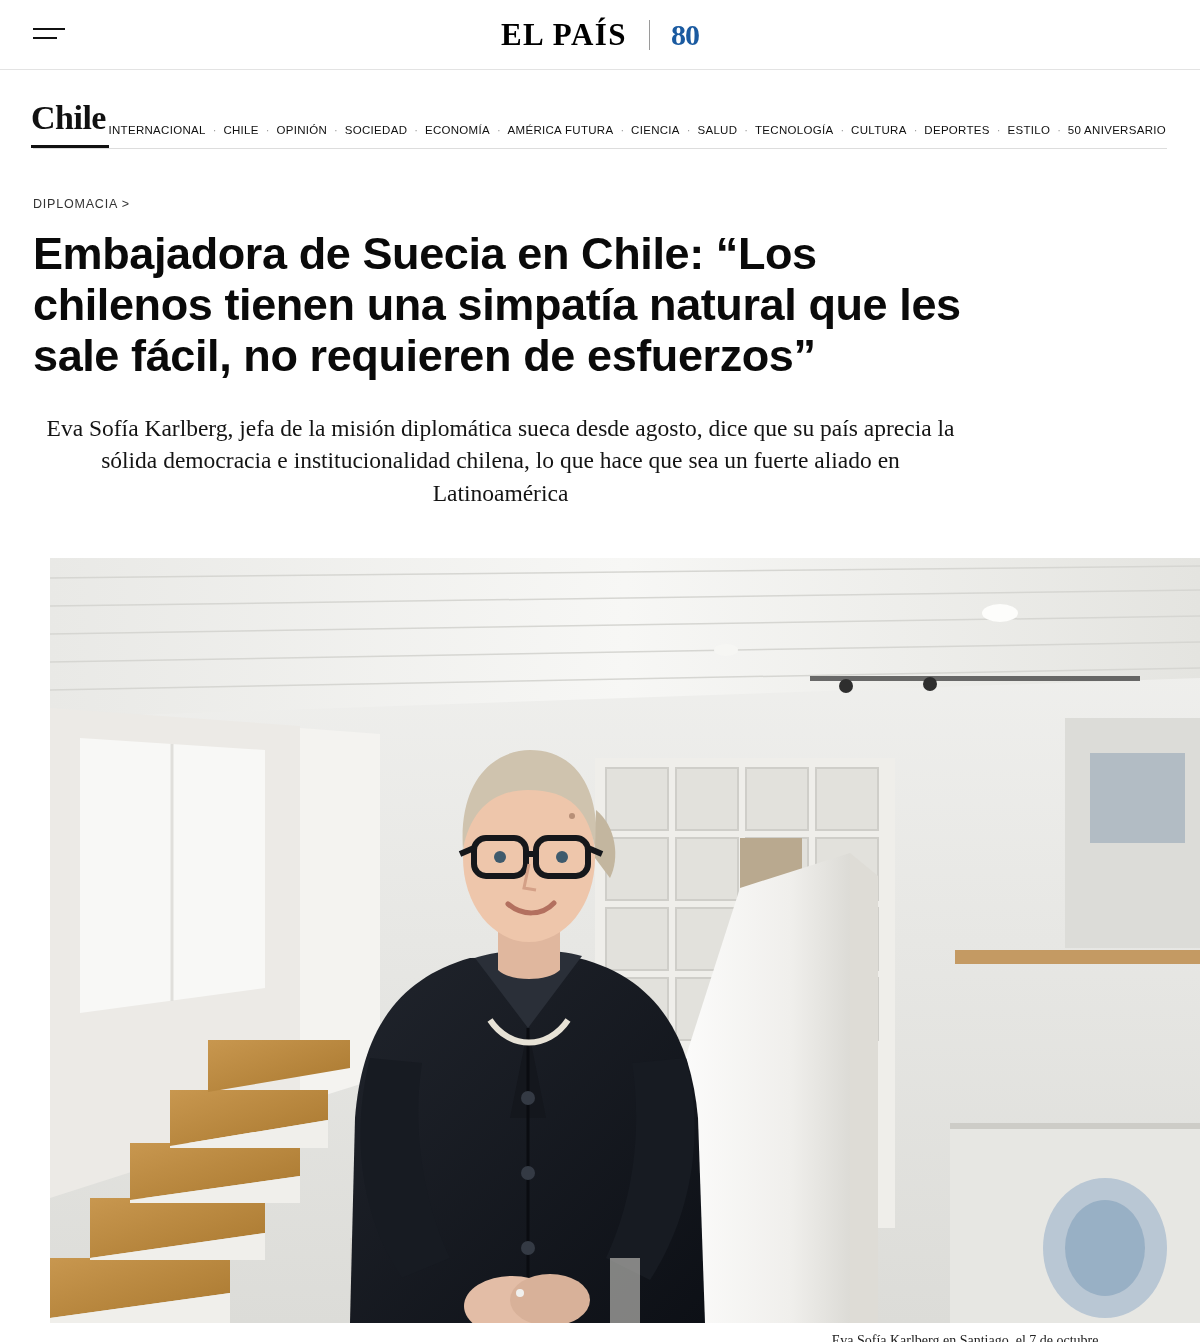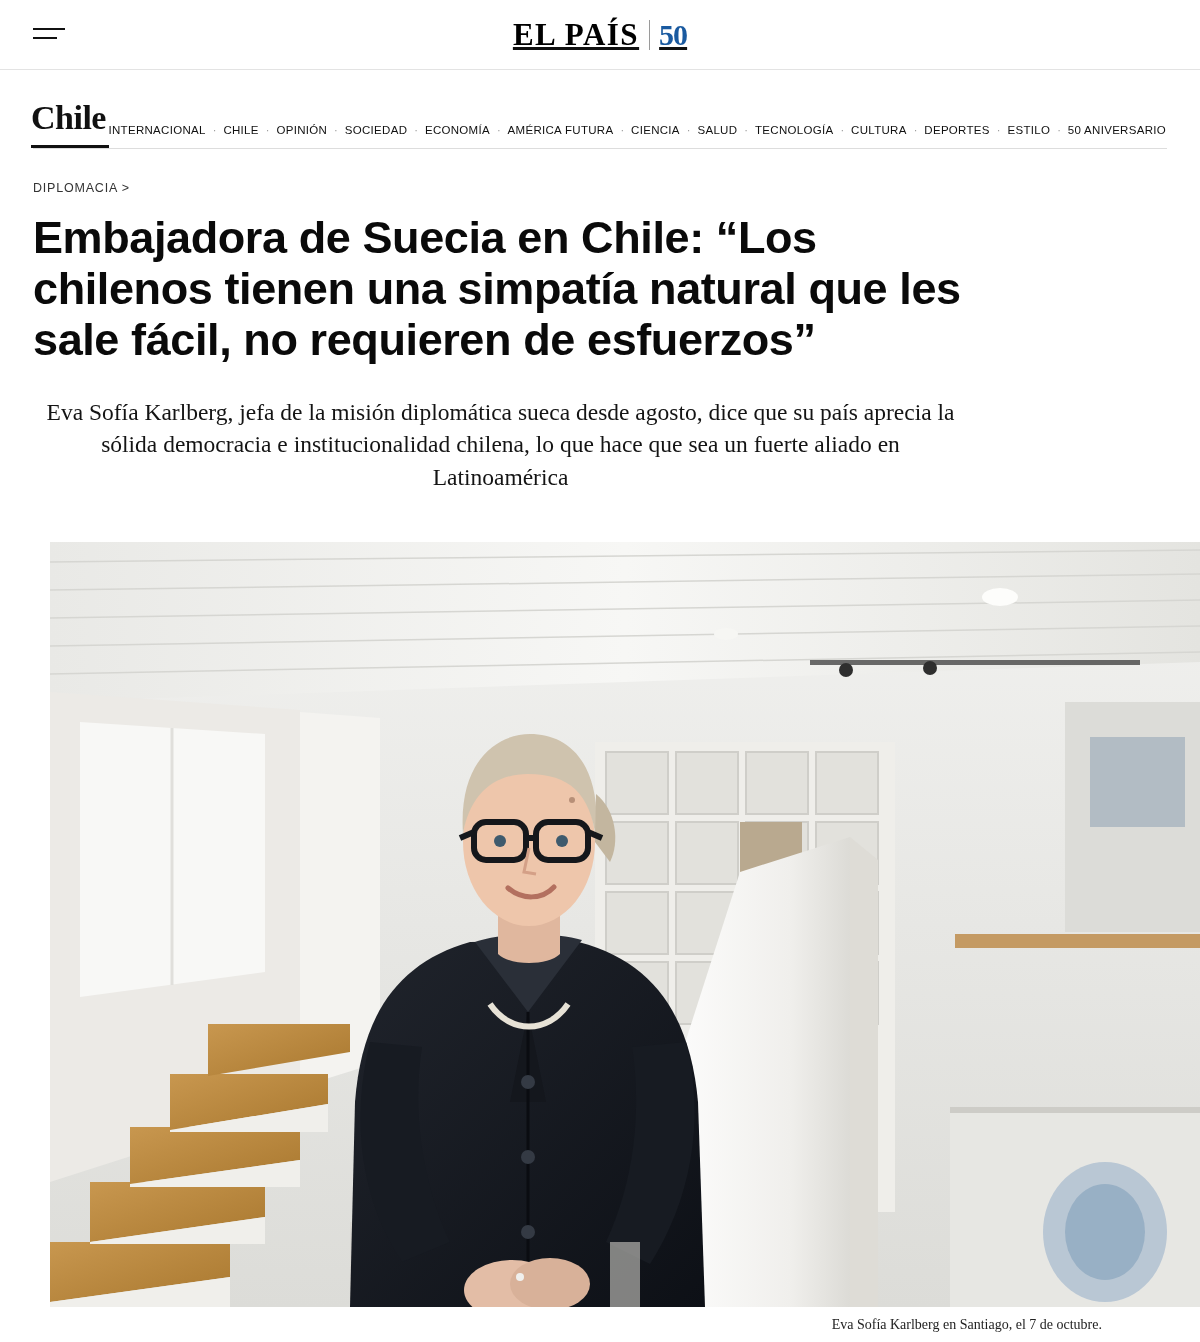--- a/index.html
+++ b/index.html
@@ -39,23 +39,22 @@
     height: 2px;
     background: #111;
     width: 32px;
   }
   .hamburger span.short { width: 24px; }
 
   .masthead {
     margin: 0 auto;
     display: flex;
     align-items: center;
-    gap: 0;
-    font-family: "Liberation Serif", serif;
-    text-decoration: underline;
+    gap: 12px;
+    font-family: "Liberation Serif", serif;
   }
   .masthead .brand {
     font-size: 31px;
     font-weight: 700;
     letter-spacing: 1.5px;
     color: #000;
     font-family: "Liberation Serif", serif;
   }
   .masthead .divider {
     display: inline-block;
@@ -117,21 +116,21 @@
     border-bottom: 1px solid #ddd;
     margin: 0 33px;
   }
 
   
   .article {
     padding: 0 33px;
     max-width: 1200px;
   }
   .kicker {
-    margin-top: 32px;
+    margin-top: 48px;
     font-size: 12.5px;
     letter-spacing: 0.8px;
     text-transform: uppercase;
     color: #333;
     font-weight: 500;
   }
   .kicker .arrow { color: #333; }
   h1.headline {
     font-family: Liberation Sans, sans-serif;
     font-size: 45px;
@@ -180,21 +179,21 @@
 <body>
 
 <div class="topbar">
   <div class="hamburger">
     <span></span>
     <span class="short"></span>
   </div>
   <div class="masthead">
     <span class="brand">EL PAÍS</span>
     <span class="divider"></span>
-    <span class="fifty">50</span>
+    <span class="fifty">80</span>
   </div>
 </div>
 
 <div class="edition-row">
   <div class="edition-name">Chile</div>
   <nav class="navmenu">
     <a href="#">INTERNACIONAL</a>
     <span class="sep">·</span>
     <a href="#">CHILE</a>
     <span class="sep">·</span>

